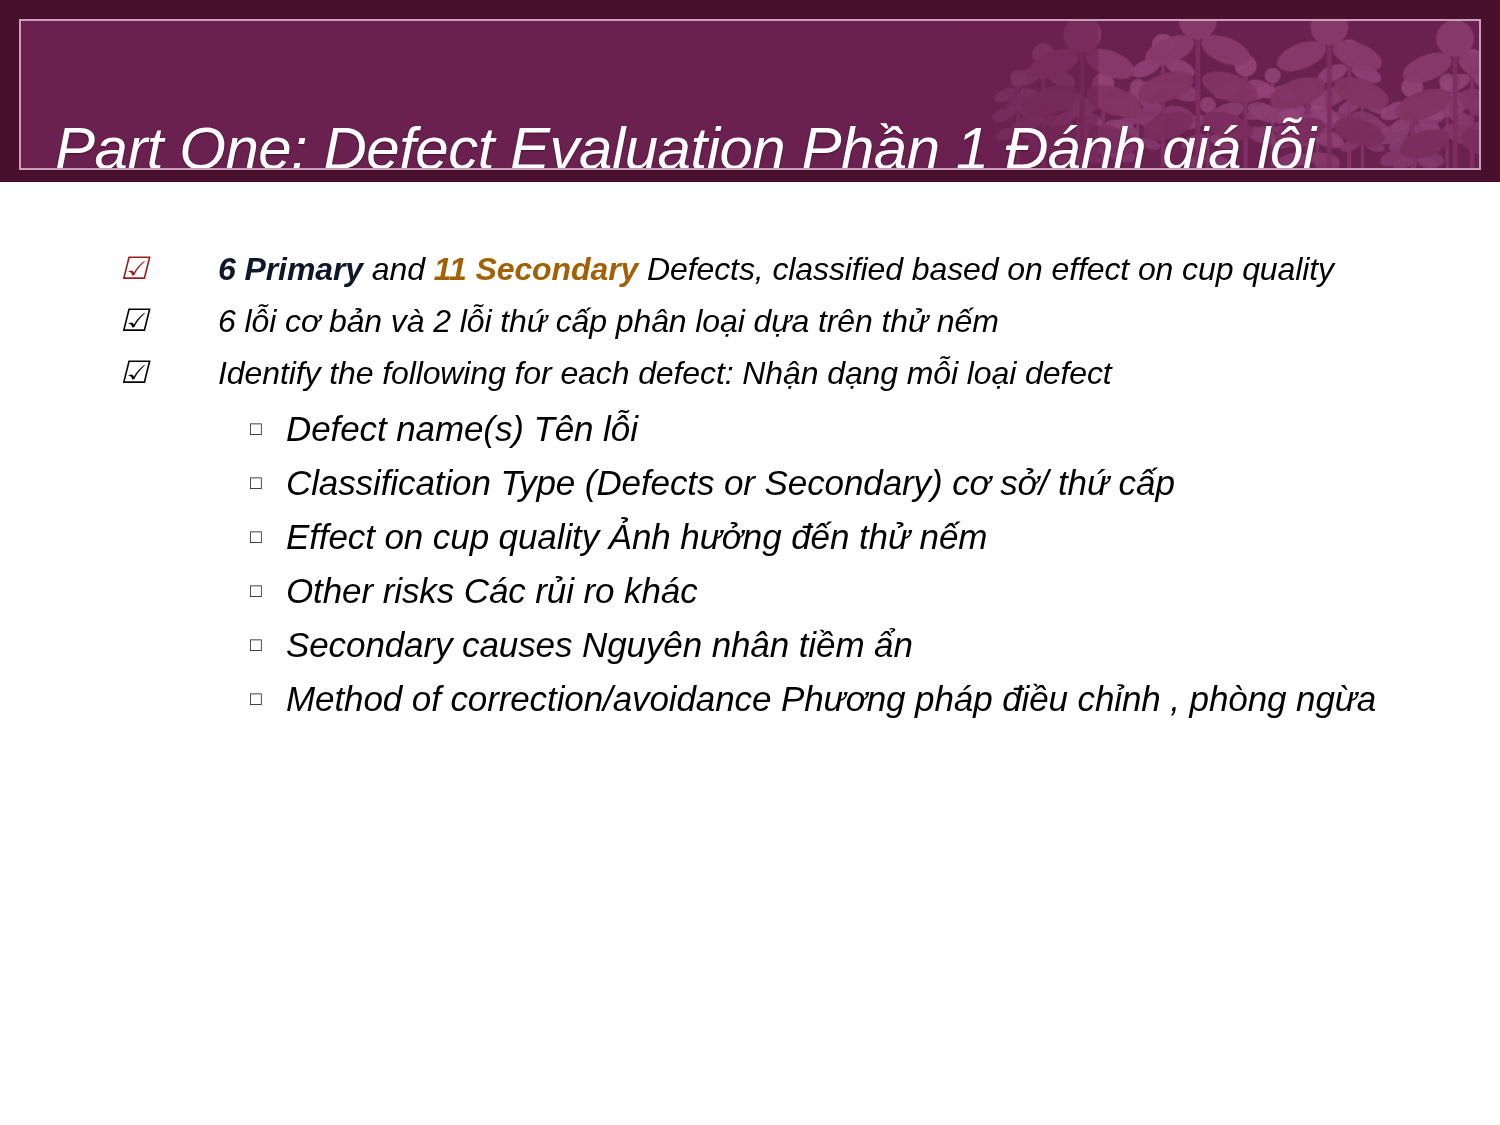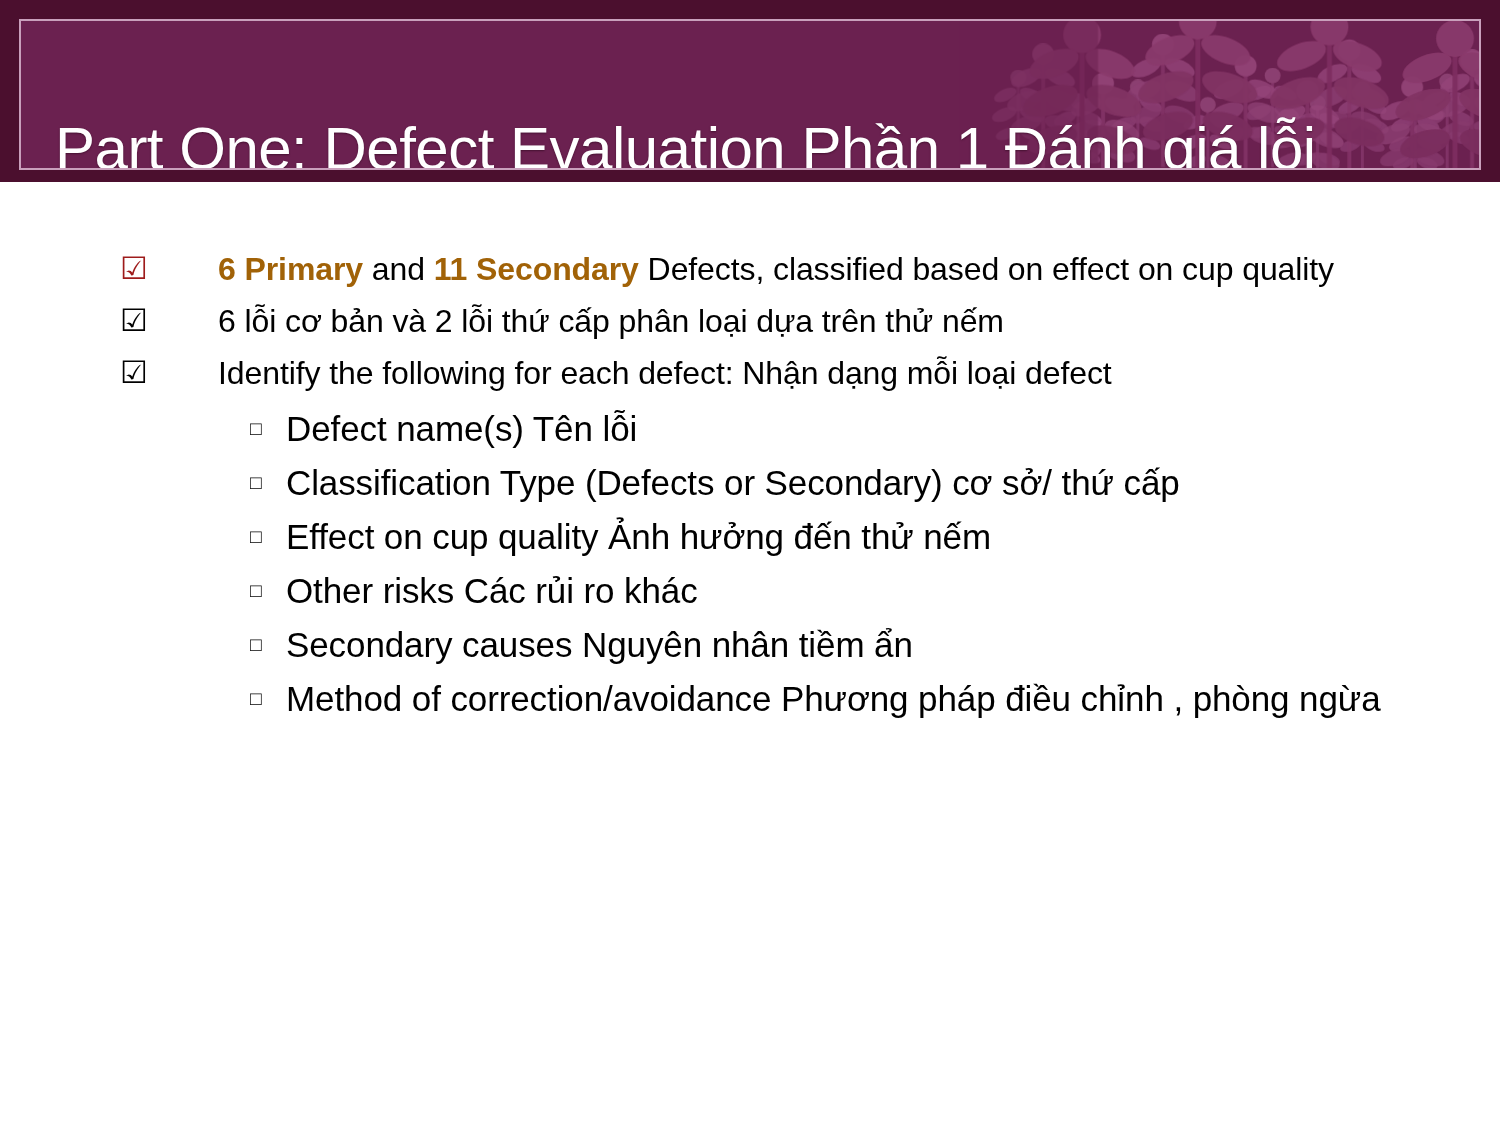--- a/index.html
+++ b/index.html
@@ -14,20 +14,21 @@
     font-family: "Liberation Sans", sans-serif;
     overflow: hidden;
   }
 
   .slide {
     position: relative;
     width: 1500px;
     height: 839px;
     background: #ffffff;
     overflow: hidden;
+    font-style: italic;
   }
 
   
   .header-band {
     position: absolute;
     left: 0;
     top: 0;
     width: 1500px;
     height: 182px;
     background: #4B0F2E;
@@ -132,21 +133,21 @@
     box-sizing: border-box;
   }
   .l2 .text {
     flex: 1 1 auto;
     font-size: 35px;
     line-height: 54px;
     color: #000000;
     letter-spacing: -0.1px;
   }
 
-  .b-red   { color: #a16207; font-weight: bold; }
+  .b-red   { color: #0f172a; font-weight: bold; }
   .b-black { color: #a16207; font-weight: bold; }
 </style>
 </head>
 <body>
 
 <div class="slide">
 
   <div class="header-band">
     <div class="header-inner">
 

